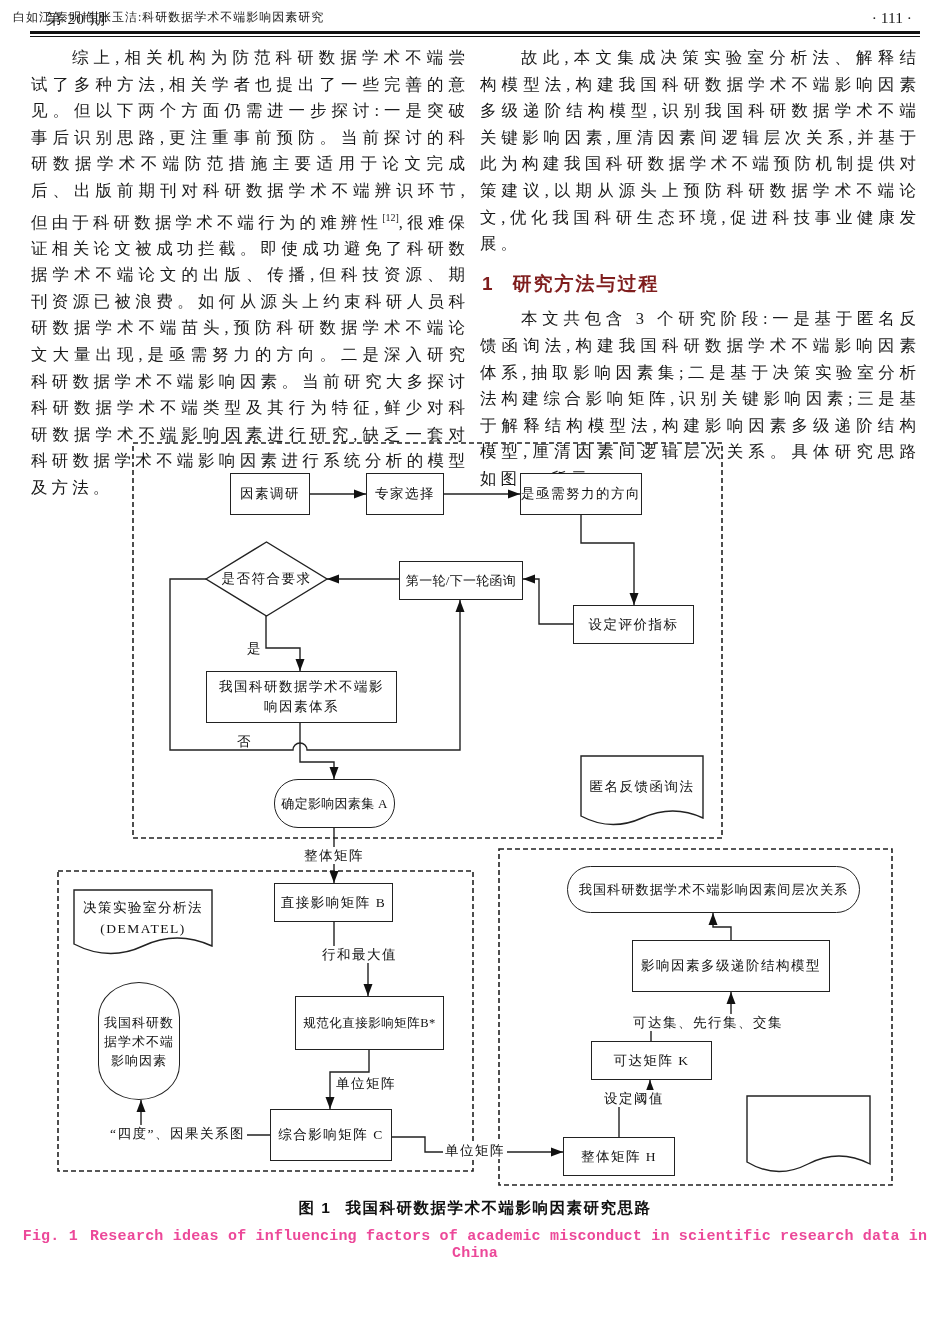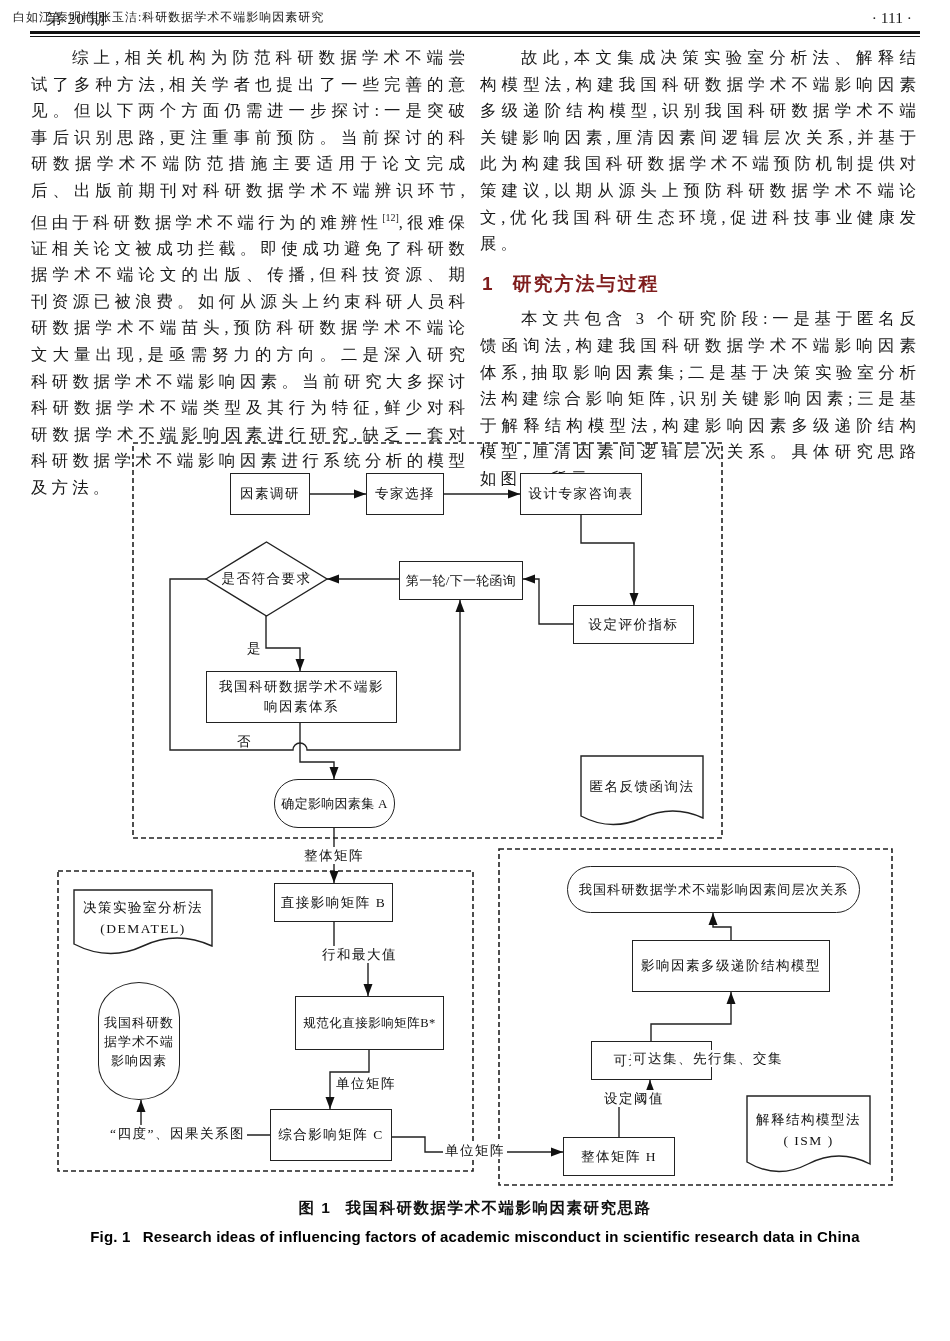--- a/index.html
+++ b/index.html
@@ -31,21 +31,21 @@
   .small{font-size:12.5px;letter-spacing:0.5px;}
   .lbl{position:absolute;font-size:13.5px;letter-spacing:1.5px;background:#fff;
        padding:0 2px;line-height:17px;color:#111;}
   .clear{background:transparent;padding:0;}
   svg.fc{position:absolute;left:0;top:0;}
   
   .cap-zh{position:absolute;left:0;top:1198px;width:100%;text-align:center;
           font-family:"Liberation Sans",sans-serif;font-weight:700;font-size:15.5px;letter-spacing:1.5px;color:#111;}
   .cap-zh .gap{margin-left:14px;}
   .cap-en{position:absolute;left:0;top:1228px;width:100%;text-align:center;
-          font-family:Liberation Sans, sans-serif;font-weight:700;font-size:15px;letter-spacing:0.2px;color:#000000;}
+          font-family:Liberation Mono, monospace;font-weight:700;font-size:15px;letter-spacing:0.2px;color:#ec4899;}
   .cap-en .gap{margin-left:12px;}
 </style>
 </head>
 <body>
 
 <div class="page">
 
   <span class="hdr-issue">第 20 期</span>
   <span class="hdr-title">白如江,秦明艳,张玉洁:科研数据学术不端影响因素研究</span>
   <span class="hdr-page">· 111 ·</span>
@@ -92,52 +92,48 @@
       <path d="M731,940 L731,927 L713,927 L713,913" marker-end="url(#ah)"></path>
       <polygon points="206,579 266.5,542 327,579 266.5,616" fill="#fff"></polygon>
       <path d="M581,756 H703 V818 Q673,804 642,818 Q611,832 581,816 Z" fill="#fff"></path>
       <path d="M74,890 H212 V946 Q177,930 143,946 Q109,962 74,944 Z" fill="#fff"></path>
       <path d="M747,1096 H870 V1164 Q839,1148 808,1164 Q777,1180 747,1162 Z" fill="#fff"></path>
     </g>
   </svg>
 
   <div class="nd bx" style="left:230px;top:473px;width:80px;height:42px">因素调研</div>
   <div class="nd bx" style="left:366px;top:473px;width:78px;height:42px">专家选择</div>
-  <div class="nd bx" style="left:520px;top:473px;width:122px;height:42px">设计专家咨询表</div>
+  <div class="nd bx" style="left:520px;top:473px;width:122px;height:42px">是亟需努力的方向</div>
   <div class="nd" style="left:211px;top:561px;width:111px;height:36px">是否符合要求</div>
   <div class="nd bx tight" style="left:399px;top:561px;width:124px;height:39px">第一轮/下一轮函询</div>
   <div class="nd bx" style="left:573px;top:605px;width:121px;height:39px">设定评价指标</div>
   <div class="nd bx" style="left:206px;top:671px;width:191px;height:52px;padding:2px 6px">我国科研数据学术不端影响因素体系</div>
   <div class="nd st tight" style="left:274px;top:779px;width:121px;height:49px">确定影响因素集 A</div>
   <div class="nd" style="left:581px;top:758px;width:122px;height:58px">匿名反馈函询法</div>
   <div class="nd" style="left:74px;top:896px;width:138px;height:44px;flex-direction:column;line-height:21px">
     <span>决策实验室分析法</span>
     <span>(DEMATEL)</span>
   </div>
   <div class="nd bx" style="left:274px;top:883px;width:119px;height:39px">直接影响矩阵 B</div>
   <div class="nd ov" style="left:98px;top:982px;width:82px;height:118px;font-size:13px;letter-spacing:1px;line-height:19px">我国科研数据学术不端影响因素</div>
   <div class="nd bx small" style="left:295px;top:996px;width:149px;height:54px">规范化直接影响矩阵B*</div>
   <div class="nd bx" style="left:270px;top:1109px;width:122px;height:52px">综合影响矩阵 C</div>
   <div class="nd st" style="left:567px;top:866px;width:293px;height:47px;letter-spacing:1px;font-size:13.2px">我国科研数据学术不端影响因素间层次关系</div>
   <div class="nd bx" style="left:632px;top:940px;width:198px;height:52px">影响因素多级递阶结构模型</div>
   <div class="nd bx" style="left:591px;top:1041px;width:121px;height:39px">可达矩阵 K</div>
   <div class="nd bx" style="left:563px;top:1137px;width:112px;height:39px">整体矩阵 H</div>
-  <div class="nd" style="left:747px;top:1108px;width:123px;height:44px;flex-direction:column;line-height:21px">
-    <span>解释结构模型法</span>
-    <span>( ISM )</span>
-  </div>
 
   <div class="lbl clear" style="left:247px;top:640px">是</div>
   <div class="lbl clear" style="left:237px;top:733px">否</div>
   <div class="lbl" style="left:302px;top:847px">整体矩阵</div>
   <div class="lbl" style="left:320px;top:946px">行和最大值</div>
   <div class="lbl" style="left:334px;top:1075px">单位矩阵</div>
   <div class="lbl" style="left:443px;top:1142px">单位矩阵</div>
   <div class="lbl" style="left:108px;top:1125px">“四度”、因果关系图</div>
-  <div class="lbl" style="left:631px;top:1050px">可达集、先行集、交集</div>
+  <div class="lbl" style="left:631px;top:1014px">可达集、先行集、交集</div>
   <div class="lbl" style="left:602px;top:1090px">设定阈值</div>
 
   <div class="cap-zh">
     <span>图 1</span><span class="gap">我国科研数据学术不端影响因素研究思路</span>
   </div>
   <div class="cap-en">
     <span>Fig. 1</span><span class="gap">Research ideas of influencing factors of academic misconduct in scientific research data in China</span>
   </div>
 
 </div>

